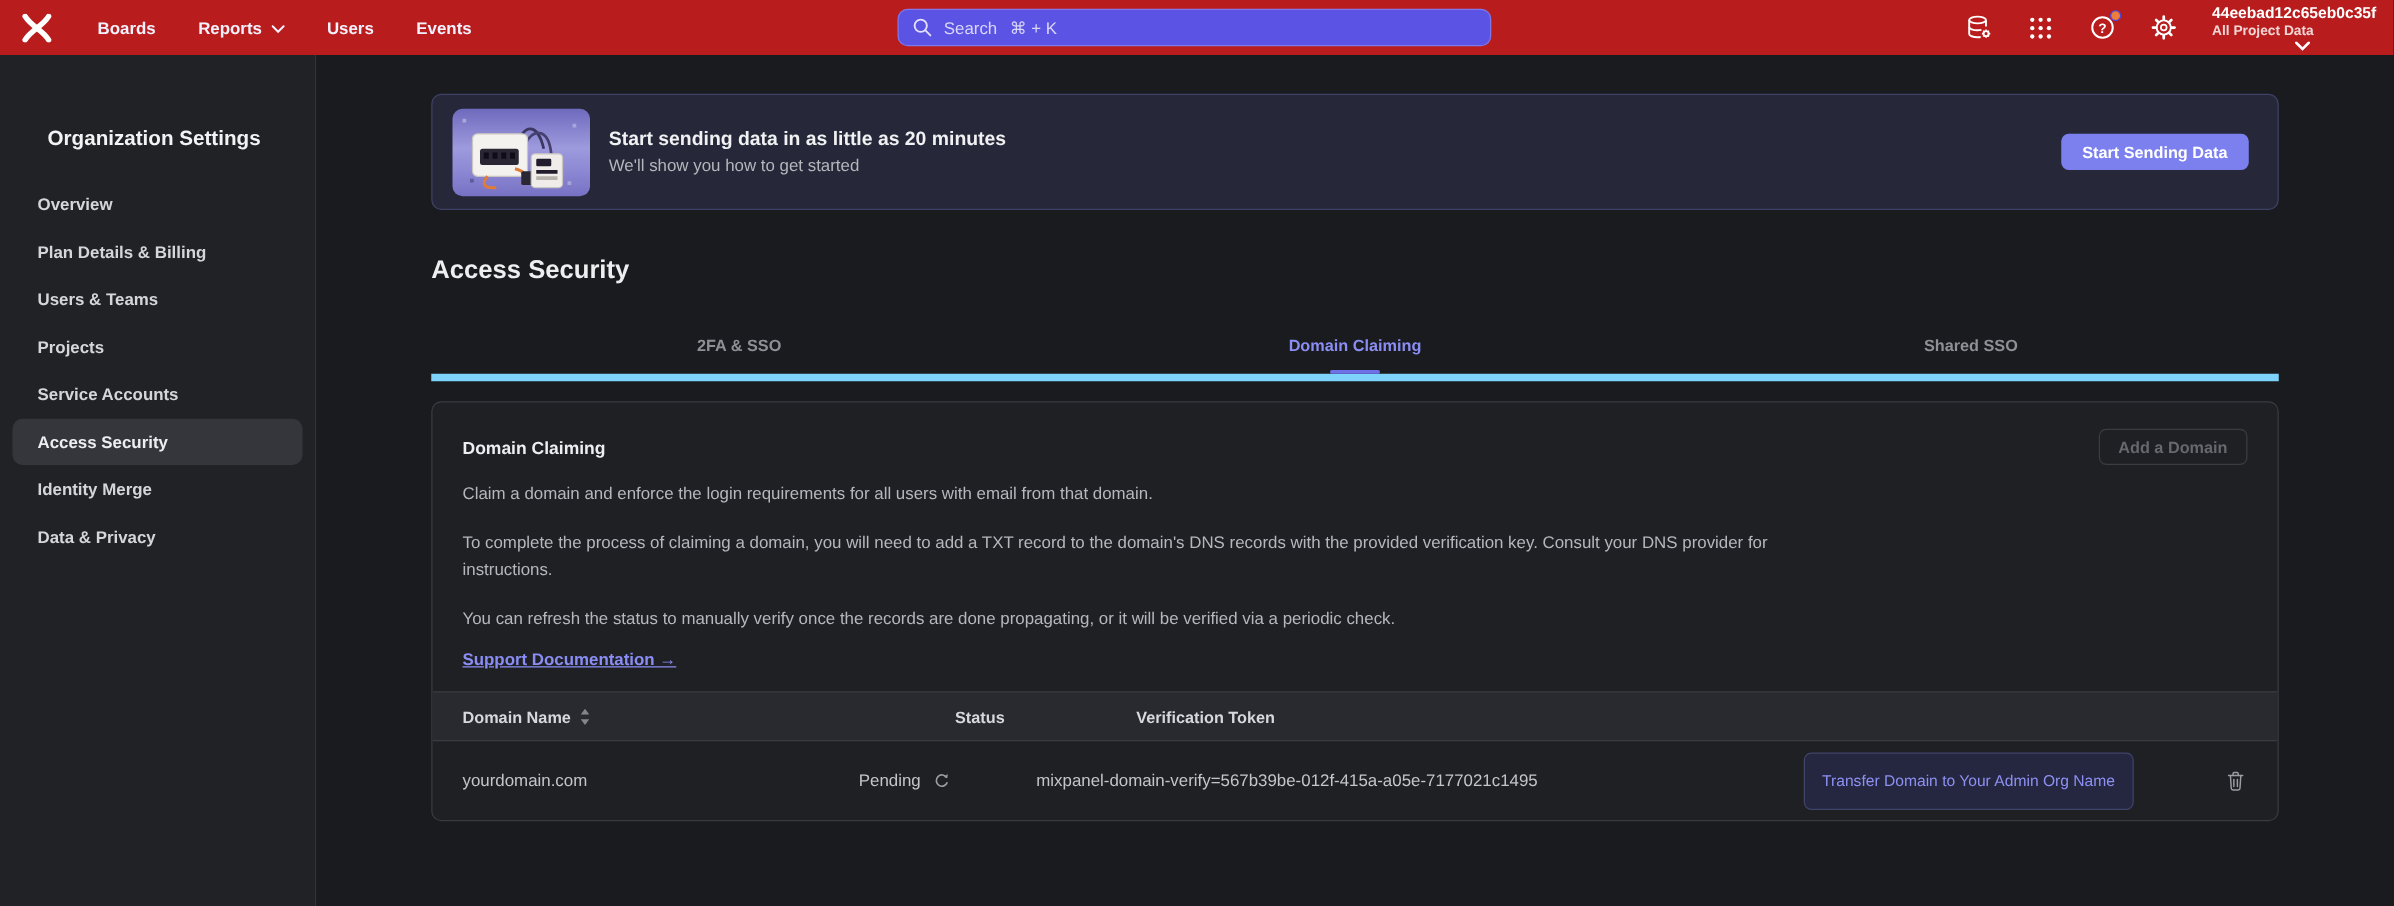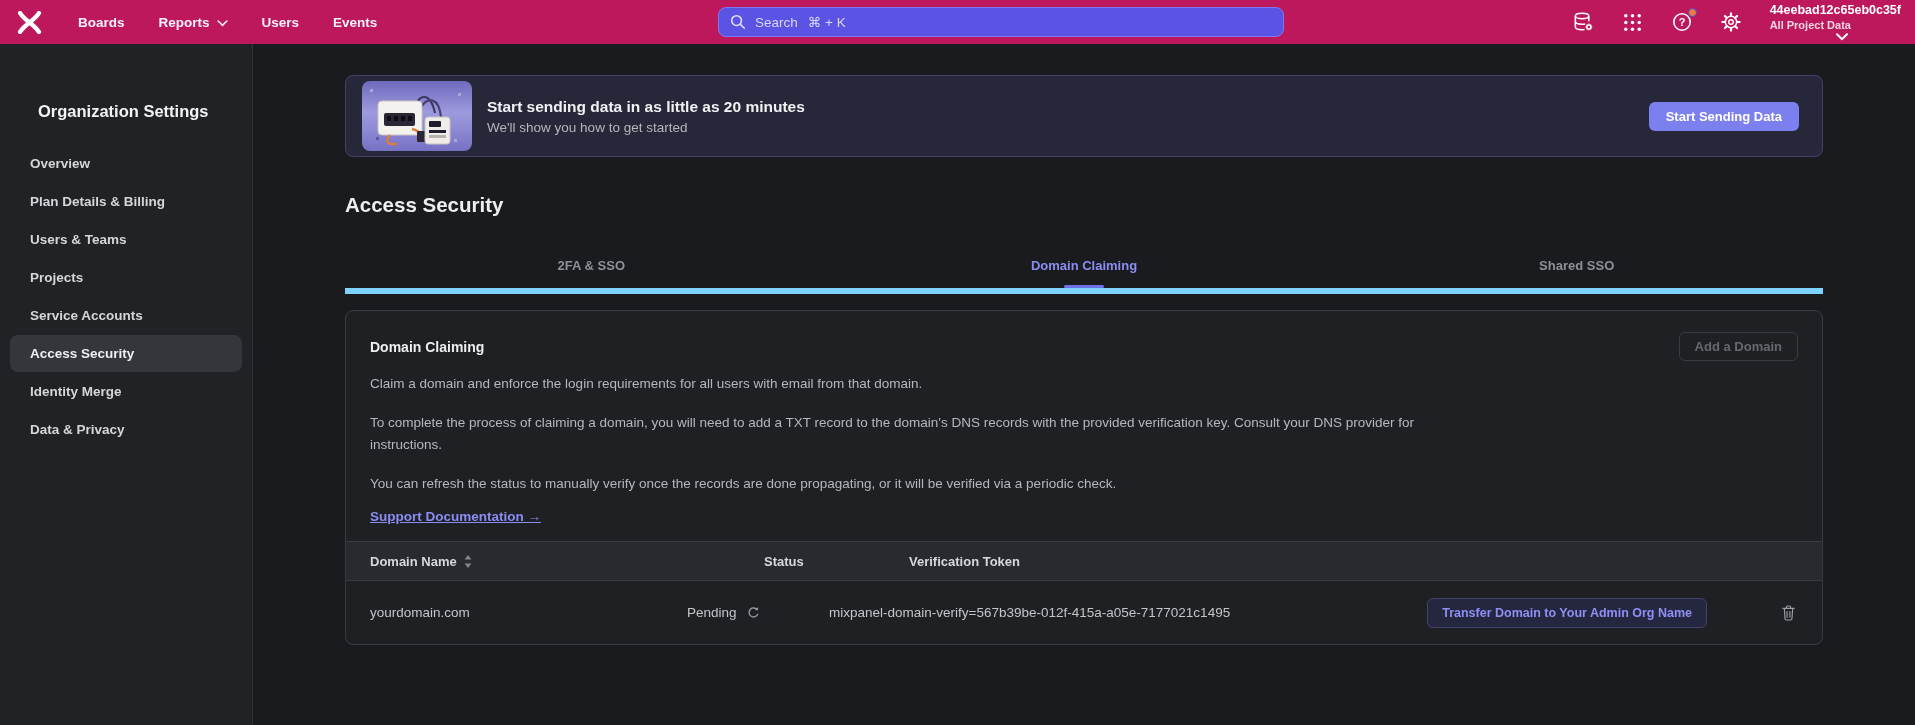--- a/index.html
+++ b/index.html
@@ -1,24 +1,24 @@
 <!DOCTYPE html>
 <html><head>
 <meta charset="utf-8">
 <style>
   * { margin:0; padding:0; box-sizing:border-box; }
   html,body { width:1915px; height:725px; overflow:hidden; }
   body { font-family:"Liberation Sans", sans-serif; background:#1a1b1e; color:#c3c5c9; }
 
   
-  .topnav { position:relative; height:44px; background:#be185d; display:flex; align-items:center; padding-left:14px; }
+  .topnav { position:relative; height:44px; background:#b91c1c; display:flex; align-items:center; padding-left:14px; }
   .logo { width:30px; height:28px; display:flex; align-items:center; justify-content:center; margin-right:34px; cursor:pointer; }
   .nav-item { color:#f2f1fd; font-size:13.5px; font-weight:700; margin-right:34px; display:flex; align-items:center; gap:7px; cursor:pointer; }
   .nav-item svg { margin-top:2px; }
-  .search-box { position:absolute; left:718px; top:7px; width:566px; height:30px; background:#5b53e3; border:1px solid #7e78ec; border-radius:8px; display:flex; align-items:center; padding-left:11px; color:#d9d6f9; font-size:13.5px; cursor:text; }
+  .search-box { position:absolute; left:718px; top:7px; width:475px; height:30px; background:#5b53e3; border:1px solid #7e78ec; border-radius:8px; display:flex; align-items:center; padding-left:11px; color:#d9d6f9; font-size:13.5px; cursor:text; }
   .search-box .s-label { margin-left:9px; }
   .search-box .s-shortcut { margin-left:10px; }
   .nav-right { position:absolute; right:14px; top:0; height:44px; display:flex; align-items:center; gap:25px; }
   .nav-icon { position:relative; display:flex; align-items:center; justify-content:center; width:24px; height:24px; cursor:pointer; }
   .badge-dot { position:absolute; top:-2px; right:-3px; width:9px; height:9px; border-radius:50%; background:#ed7d3a; border:1.5px solid #4c44dd; }
   .account { display:flex; align-items:center; margin-left:2px; cursor:pointer;flex-direction:column; }
   .account-text { display:flex; flex-direction:column; line-height:1.25; }
   .account-org { color:#ffffff; font-size:12.5px; font-weight:700; }
   .account-project { color:rgba(255,255,255,.82); font-size:11px; font-weight:700; }
   .account svg { margin-left:14px; }
@@ -27,21 +27,21 @@
   .page { display:flex; height:681px; }
   .sidebar { width:253px; background:#212226; border-right:1px solid #333439; padding:58px 10px 0 10px; flex:0 0 253px; }
   .sidebar-title { color:#f2f3f5; font-size:16.5px; font-weight:700; padding-left:28px; margin-bottom:24px; }
   .side-item { height:37px; display:flex; align-items:center; padding-left:20px; border-radius:8px; color:#d5d6d9; font-size:13.5px; font-weight:700; margin-bottom:1px; cursor:pointer; }
   .side-item.active { background:#35363b; color:#eceef0; }
 
   .main { flex:1; background:#1a1b1e; }
   .content { width:1478px; margin:31px 0 0 92px; }
 
   
-  .banner { height:82px; background:#262839; border:1px solid #3f4166; border-radius:8px; display:flex; align-items:center; padding:0 23px 0 16px; }
+  .banner { height:93px; background:#262839; border:1px solid #3f4166; border-radius:8px; display:flex; align-items:center; padding:0 23px 0 16px; }
   .illo { width:110px; height:70px; border-radius:8px; background:linear-gradient(180deg,#6f6abd 0%,#9e9add 45%,#8d89d4 70%,#7771c4 100%); margin-right:15px; overflow:hidden; flex:0 0 110px; }
   .banner-text { display:flex; flex-direction:column; gap:4px; }
   .banner-title { color:#f0f1f3; font-size:15.5px; font-weight:700; }
   .banner-sub { color:#b4b6bb; font-size:13.5px; }
   .cta-btn { margin-left:auto; height:29px; background:#7c80ee; color:#ffffff; border:none; border-radius:6px; font-family:inherit; font-size:13px; font-weight:700; padding:0 17px; cursor:pointer; }
 
   
   .page-title { margin-top:36px; color:#eceef0; font-size:20.5px; font-weight:700; }
   .tabs { display:flex; margin-top:41px; border-bottom:6px solid #7dd3fc; }
   .tab { flex:1; text-align:center; padding-bottom:15px; font-size:13px; font-weight:700; color:#8e9096; position:relative; cursor:pointer; }
@@ -61,21 +61,21 @@
   .tbl { margin-top:16px; }
   .tbl-head { display:flex; align-items:center; height:40px; background:#292a2f; border-top:1px solid #3a3b40; border-bottom:1px solid #3a3b40; font-size:13px; font-weight:700; color:#d6d8dc; }
   .tbl-row { display:flex; align-items:center; height:63px; font-size:13.5px; color:#c3c5c9; }
   .col-domain { width:341px; padding-left:24px; display:flex; align-items:center; gap:7px; }
   .col-status { width:142px; }
   .tbl-head .col-status { padding-left:77px; }
   .tbl-row .col-status { display:flex; align-items:center; gap:9px; }
   .col-token { flex:1; }
   .tbl-head .col-token { padding-left:80px; }
   .col-action { display:flex; align-items:center; gap:74px; padding-right:26px; }
-  .transfer-btn { height:30px; background:#252741; border:1px solid #41436b; border-radius:6px; color:#8d90f2; font-family:inherit; font-size:12.5px; font-weight:700; padding:0 14px; cursor:pointer; }
+  .transfer-btn { height:46px; background:#252741; border:1px solid #41436b; border-radius:6px; color:#8d90f2; font-family:inherit; font-size:12.5px; font-weight:400; padding:0 14px; cursor:pointer; }
   .icon-btn { background:none; border:none; padding:0; display:flex; align-items:center; cursor:pointer; }
 </style>
 </head>
 <body>
 
 <div class="topnav">
   <div class="logo">
     <svg viewBox="0 0 24 22" width="25" height="23">
       <path d="M3 2 C8 10 16 12 21 20" stroke="#fff" stroke-width="4.2" fill="none" stroke-linecap="round"></path>
       <path d="M21 2 C16 10 8 12 3 20" stroke="#fff" stroke-width="4.2" fill="none" stroke-linecap="round"></path>

